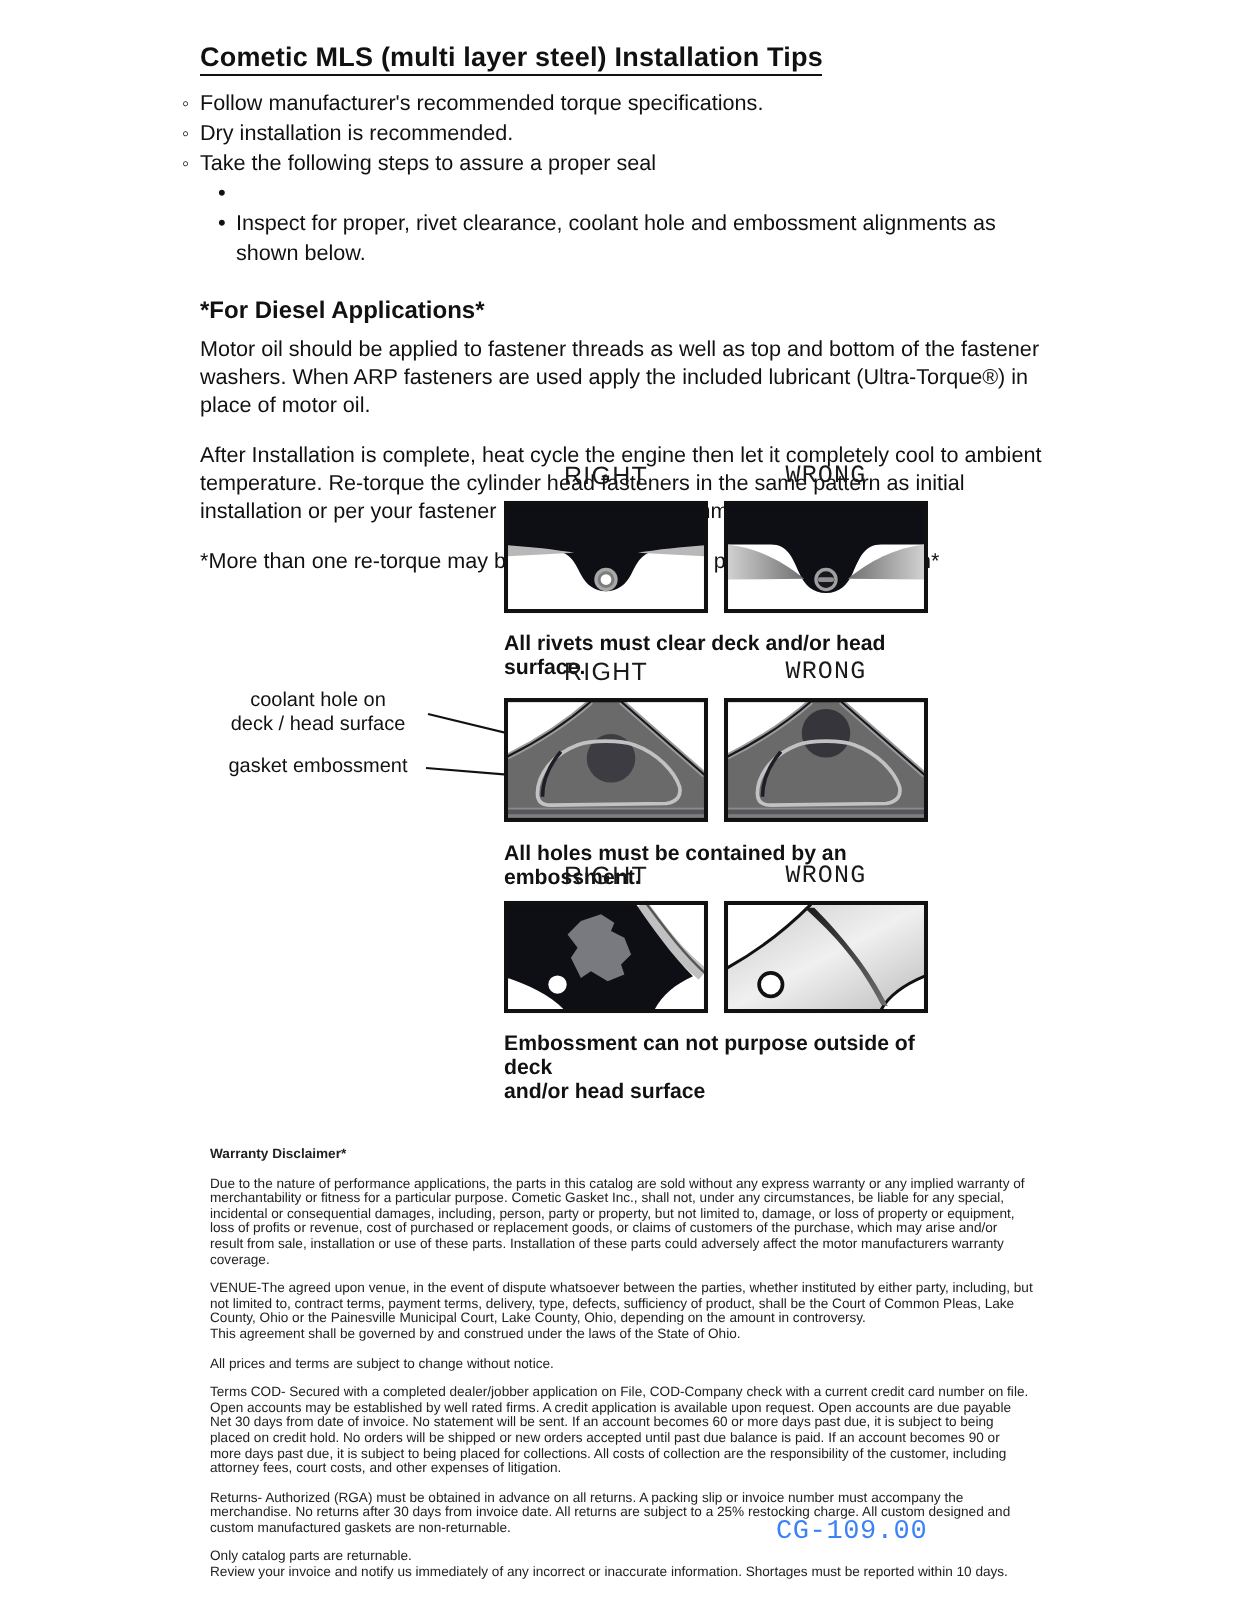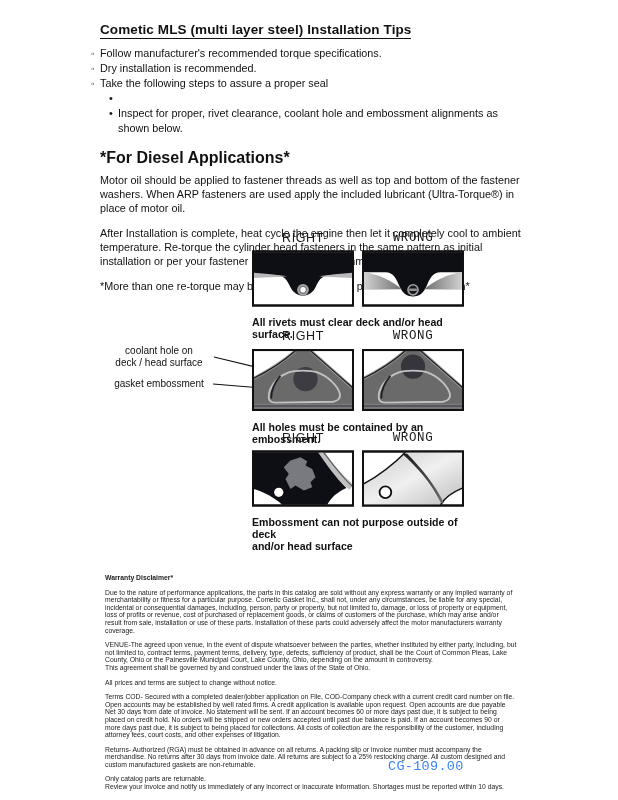--- a/index.html
+++ b/index.html
@@ -7,21 +7,21 @@
         font-family:"Liberation Sans","DejaVu Sans",sans-serif;color:#111;}
   
   .main{position:absolute;left:100px;top:20px;width:422px;}
   .title{font-size:13.5px;font-weight:bold;margin:0 0 7px 0;display:inline-block;
          border-bottom:1.6px solid #111;padding-bottom:1px;letter-spacing:.1px;}
   .tips{list-style:none;margin:0;padding:0;font-size:10.8px;line-height:15px;}
   .tips .row{display:flex;}
   .bullet{width:9px;flex:0 0 9px;margin-left:-9px;font-size:10px;line-height:15px;color:#111;}
   .subtips{list-style:none;margin:0;padding:0 0 0 18px;}
   .subtips .bullet{font-size:11px;}
-  .diesel-h{font-size:16px;font-weight:bold;margin:13px 0 6px 0;}
+  .diesel-h{font-size:12px;font-weight:bold;margin:13px 0 6px 0;}
   .para{font-size:10.8px;line-height:14px;margin:0 0 11px 0;}
   
   .fig{position:absolute;width:212px;margin-left:16px;}
   .fig-labels{display:flex;height:13px;font-size:12.5px;letter-spacing:.6px;color:#1a1a1a;}
   .fig-labels span{width:122px;text-align:center;}
   .fig-labels span + span{margin-left:8px;font-family:Liberation Mono, monospace;}
   .fig-boxes{display:flex;margin-top:1px;}
   .fig-boxes svg + svg{margin-left:8px;}
   .fig-caption{margin-top:4px;font-size:10.6px;font-weight:bold;line-height:12px;white-space:pre-line;}
   .ann{position:absolute;width:106px;text-align:center;font-size:10px;line-height:11.5px;

